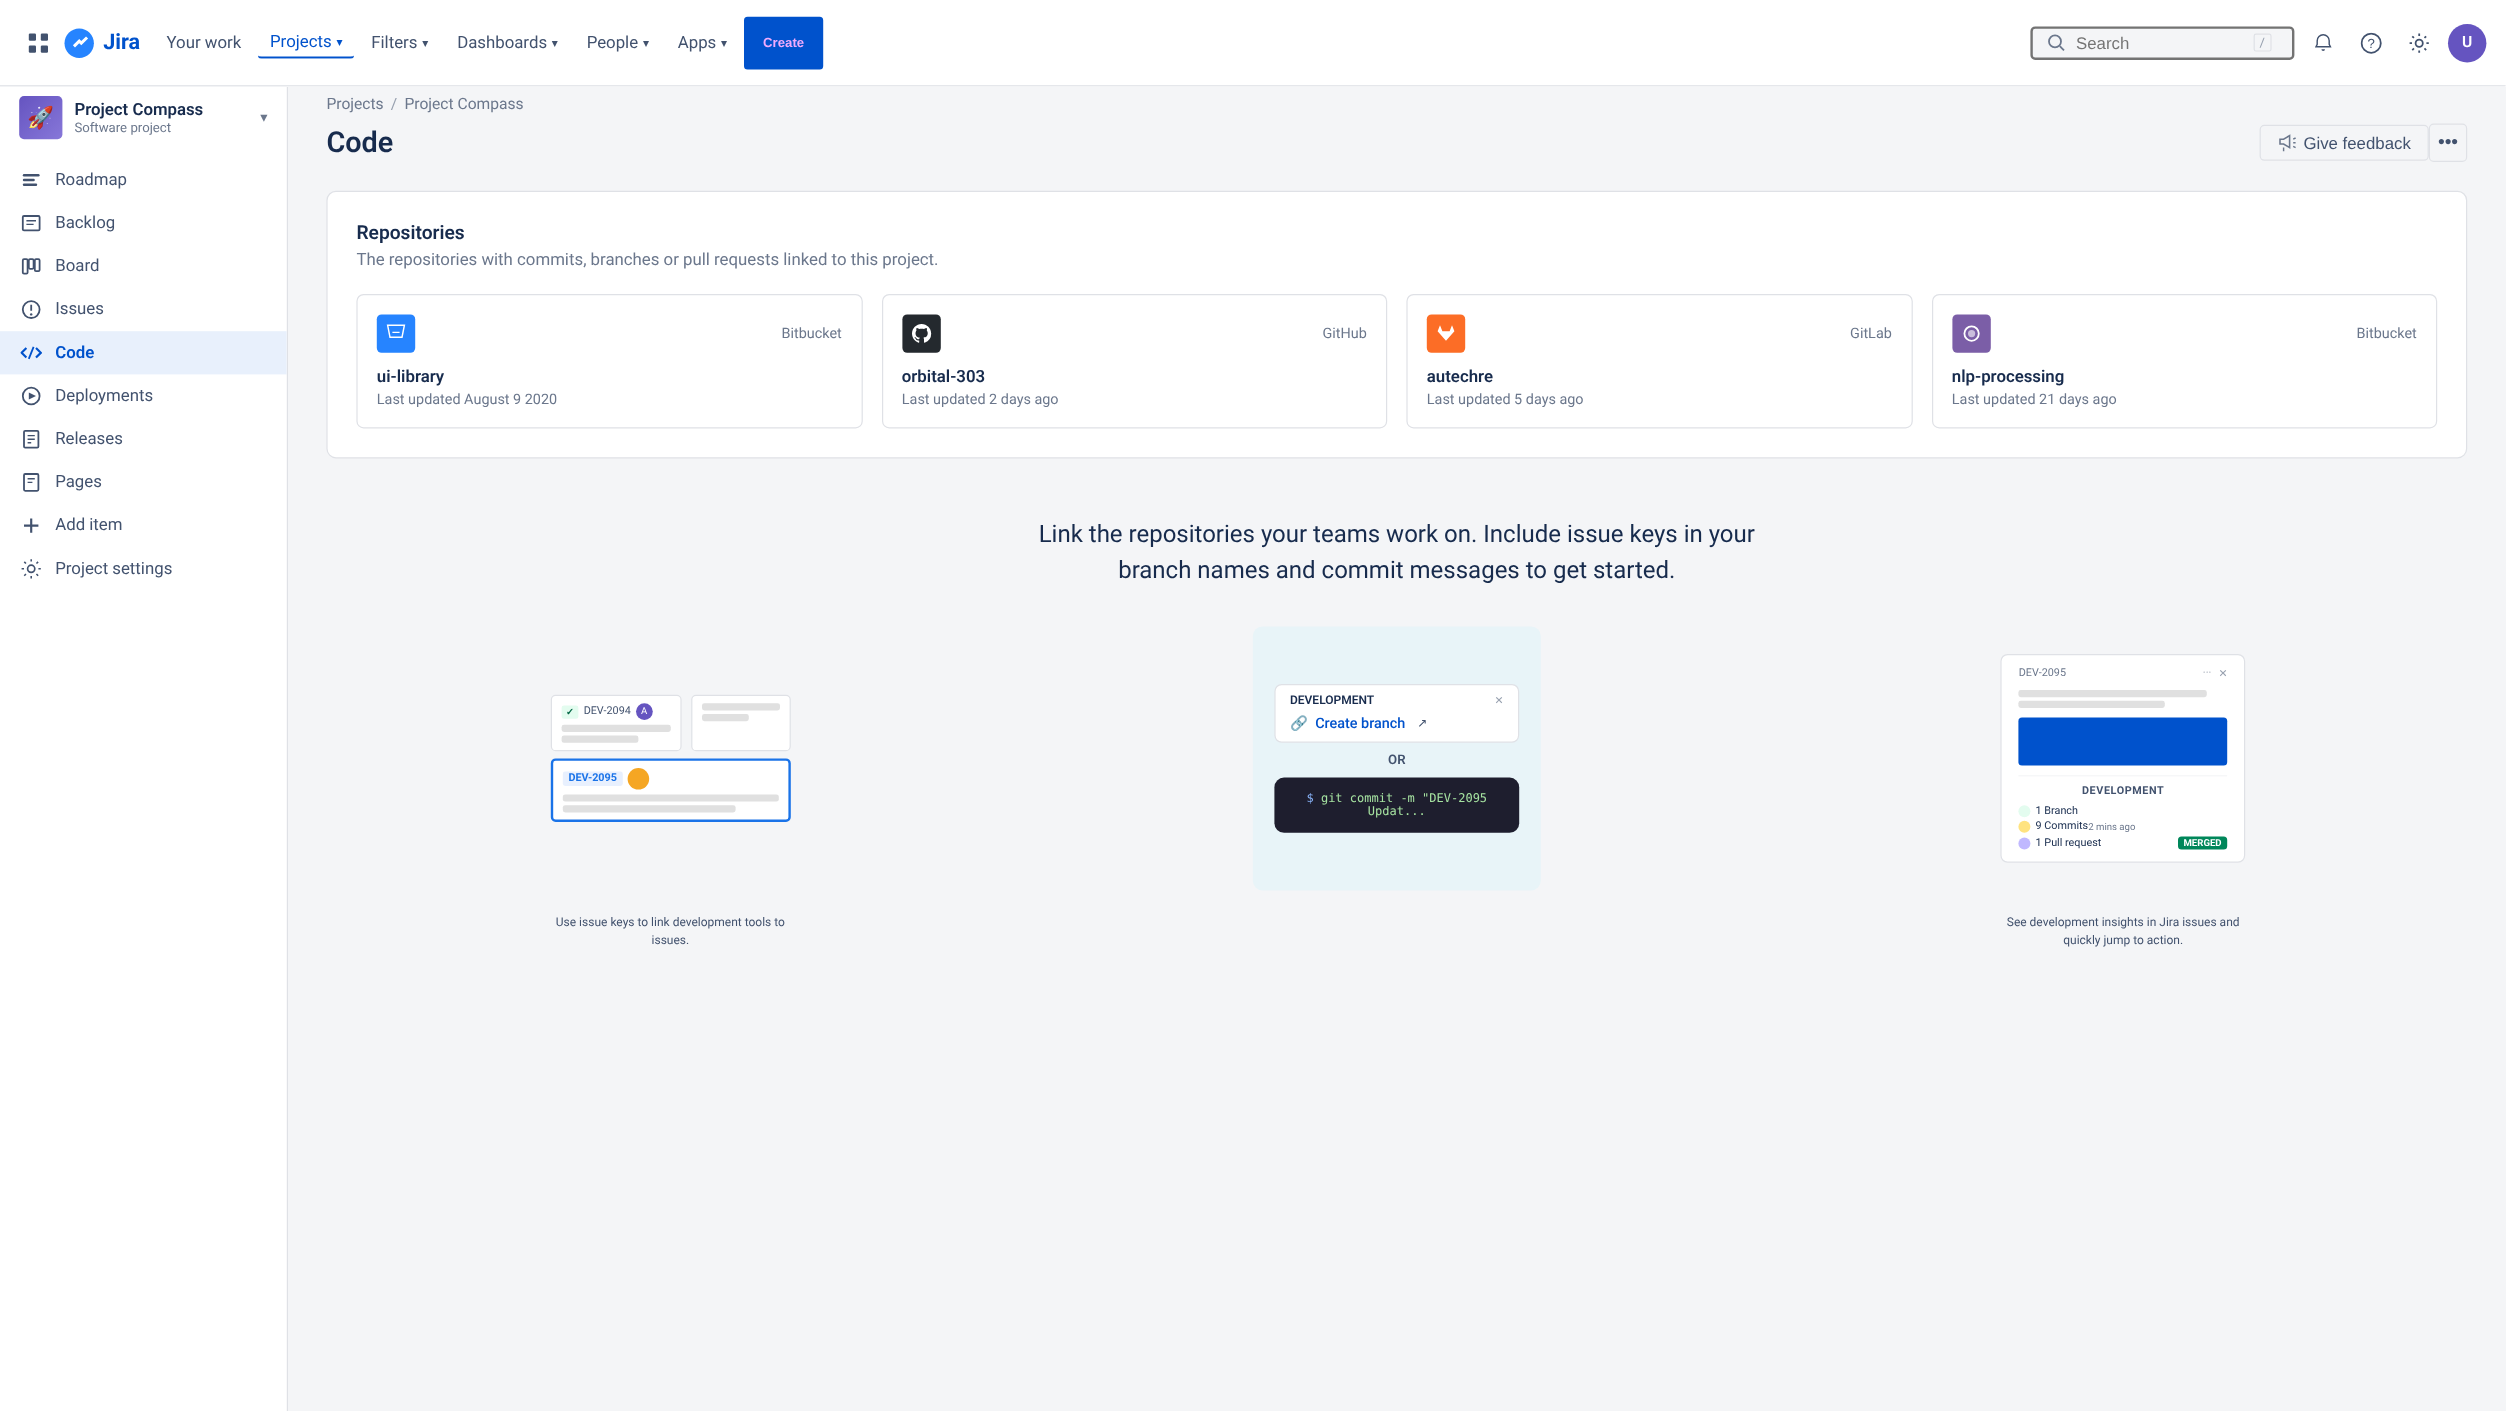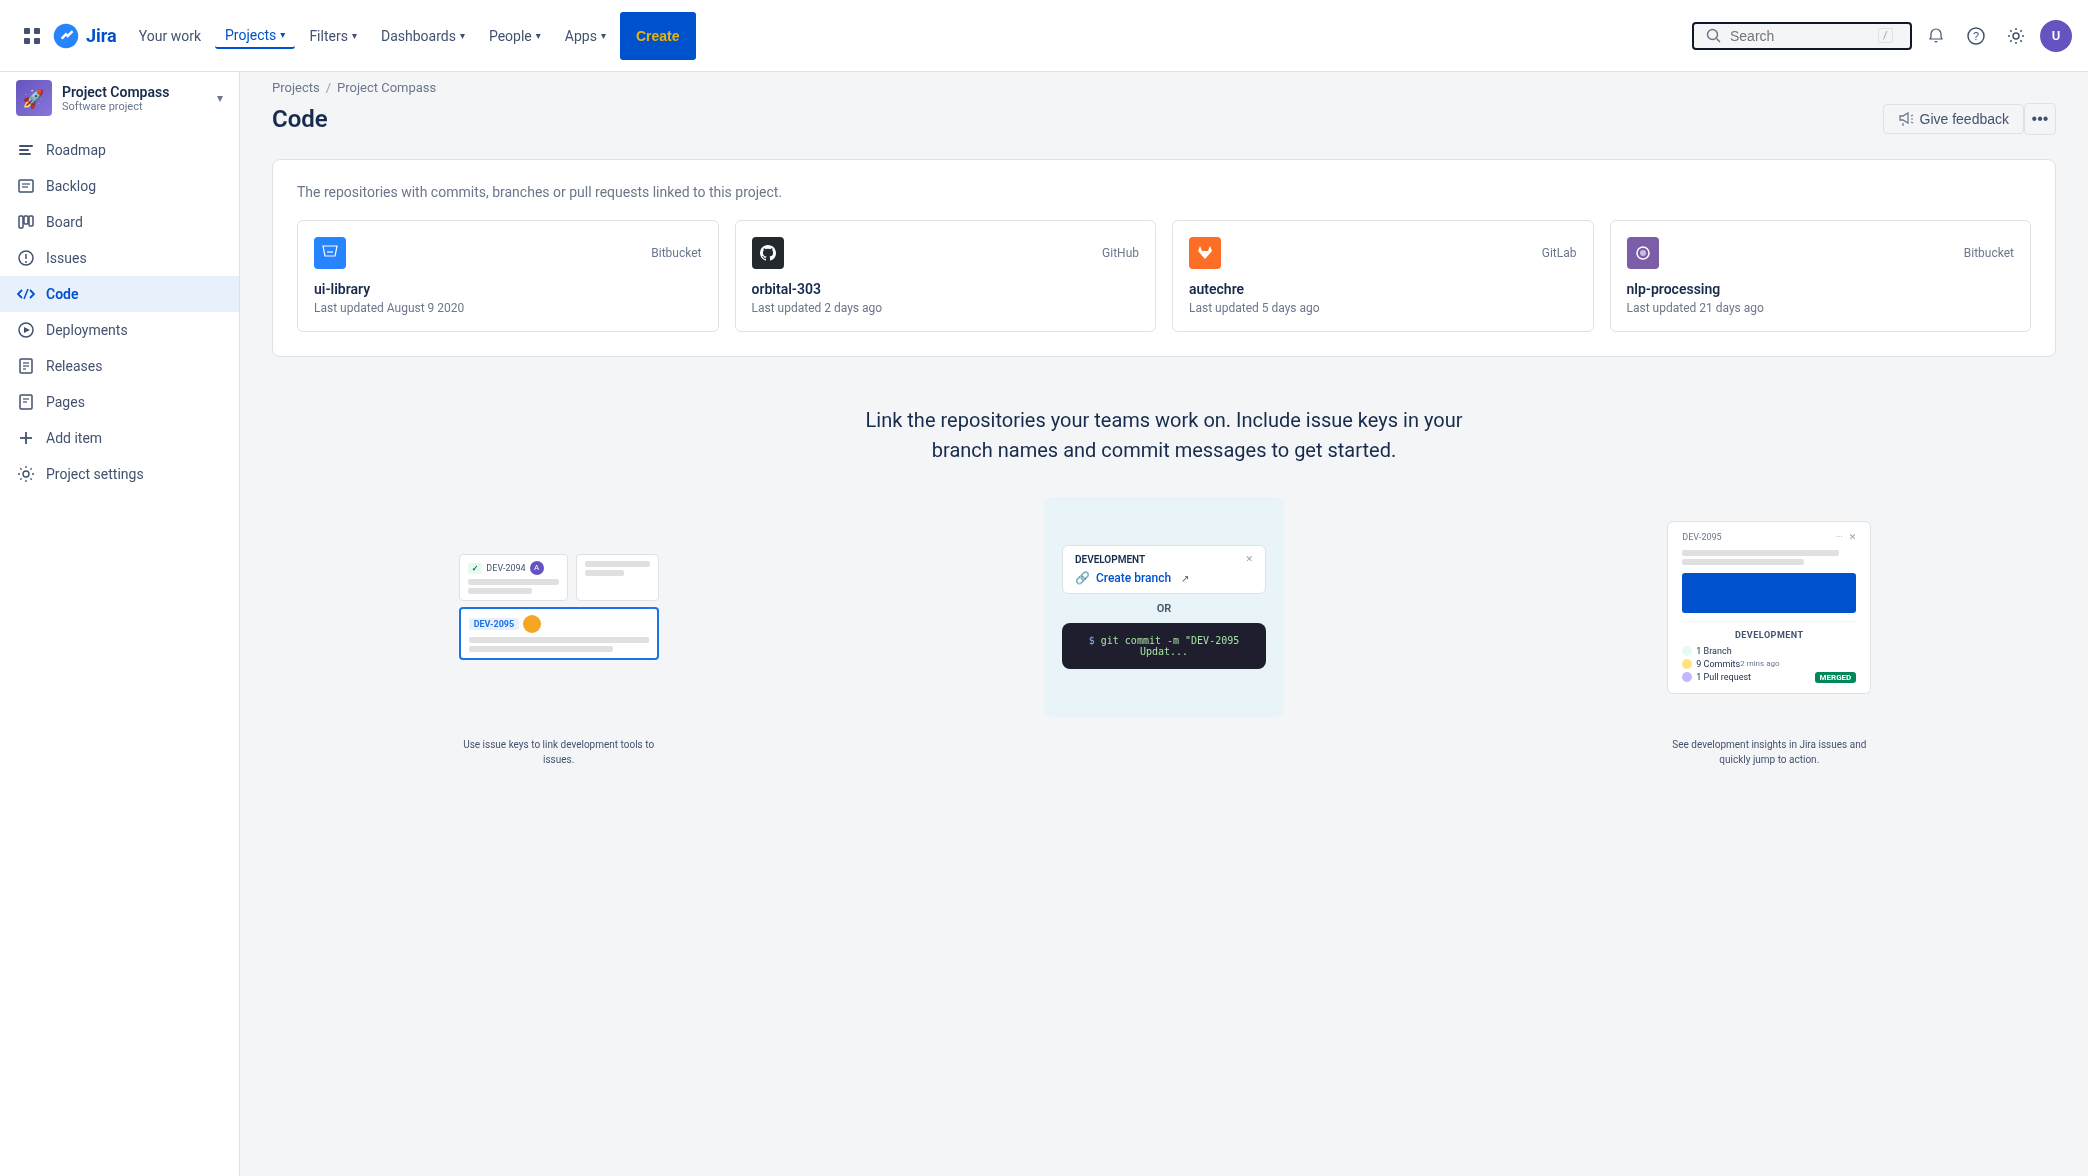--- a/index.html
+++ b/index.html
@@ -11,22 +11,22 @@
       background: #fff; border-bottom: 1px solid #dfe1e6;
       padding: 0 16px; gap: 8px; position: fixed; top: 0; left: 0; right: 0; z-index: 100;
     }
     .topnav-grid { display: grid; grid-template-columns: 1fr auto; width: 100%; align-items: center; }
     .topnav-left { display: flex; align-items: center; gap: 4px; }
     .topnav-right { display: flex; align-items: center; gap: 8px; }
     .nav-logo { display: flex; align-items: center; gap: 6px; color: #0052cc; font-weight: 700; font-size: 18px; text-decoration: none; margin-right: 8px; }
     .nav-link { padding: 4px 10px; border-radius: 3px; font-size: 14px; color: #42526e; cursor: pointer; display: flex; align-items: center; gap: 4px; white-space: nowrap; }
     .nav-link.active { color: #0052cc; border-bottom: 2px solid #0052cc; }
     .nav-link-arrow { font-size: 10px; }
-    .create-btn { background: #0052cc; color: #eab308; border: none; border-radius: 3px; padding: 16px 16px; font-size: 14px; font-weight: 600; cursor: pointer; }
-    .search-box { display: flex; align-items: center; background: #f4f5f7; border: 2px solid #0f172a; border-radius: 4px; padding: 4px 12px; gap: 8px; min-width: 220px; cursor: text; }
+    .create-btn { background: #0052cc; color: #f0abfc; border: none; border-radius: 3px; padding: 16px 16px; font-size: 11px; font-weight: 600; cursor: pointer; }
+    .search-box { display: flex; align-items: center; background: #f4f5f7; border: 2px solid #737373; border-radius: 4px; padding: 4px 12px; gap: 8px; min-width: 220px; cursor: text; }
     .search-box input { background: transparent; border: none; outline: none; font-size: 14px; color: #42526e; width: 140px; }
     .search-shortcut { font-size: 11px; color: #97a0af; border: 1px solid #dfe1e6; border-radius: 2px; padding: 0 4px; }
     .nav-icon-btn { width: 32px; height: 32px; display: flex; align-items: center; justify-content: center; border-radius: 50%; border: none; background: none; cursor: pointer; font-size: 16px; color: #42526e; }
     .avatar { width: 32px; height: 32px; border-radius: 50%; background: #6554c0; display: flex; align-items: center; justify-content: center; color: #fff; font-size: 13px; font-weight: 600; cursor: pointer; }
 
     
     .layout { display: flex; margin-top: 56px; min-height: calc(100vh - 56px); }
 
     
     .sidebar {
@@ -301,20 +301,21 @@
             <line x1="13" y1="11" x2="15" y2="12" stroke="#6b778c" stroke-width="1.2"></line>
             <line x1="5" y1="12" x2="5" y2="15" stroke="#6b778c" stroke-width="1.2"></line>
           </svg>
           <span>Give feedback</span>
         </button>
         <button class="more-btn">•••</button>
       </div>
     </div>
 
     <div class="section-card">
+      <h2 class="section-title">Repositories</h2>
       <p class="section-subtitle">The repositories with commits, branches or pull requests linked to this project.</p>
       <div class="repos-grid">
 
         <div class="repo-card">
           <div class="repo-card-header">
             <div class="repo-icon bitbucket">
               <svg width="18" height="18" viewBox="0 0 18 18" fill="none">
                   <path d="M2 2l2 10h10l2-10H2z" stroke="#fff" stroke-width="1.2" fill="none"></path>
                   <path d="M6 8h6" stroke="#fff" stroke-width="1.2"></path>
                 </svg>

